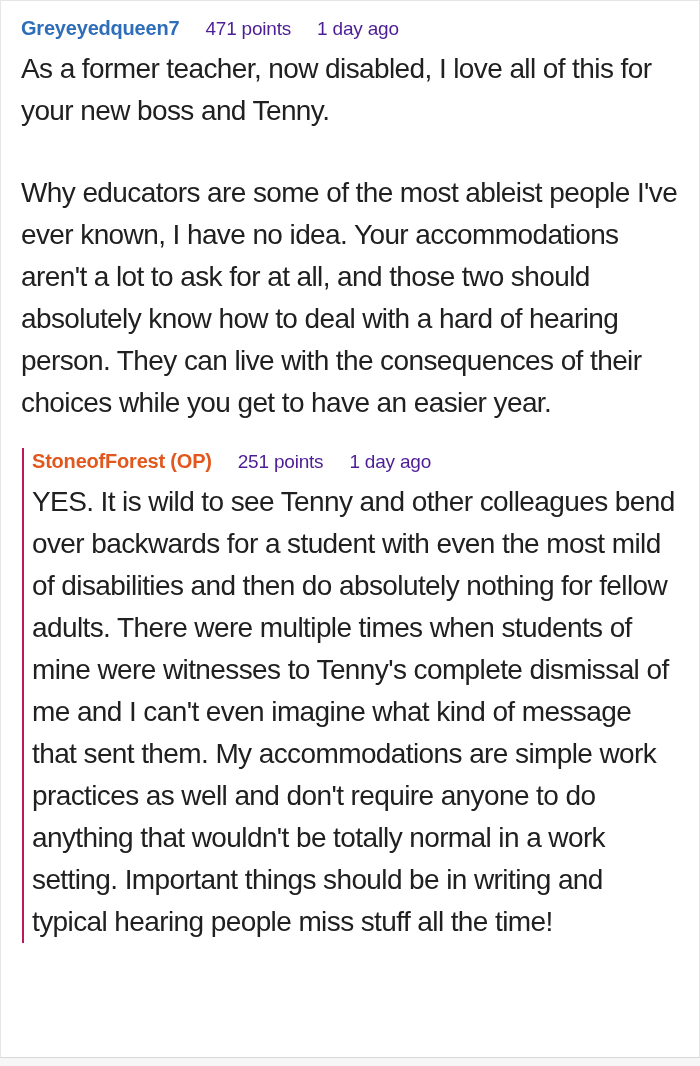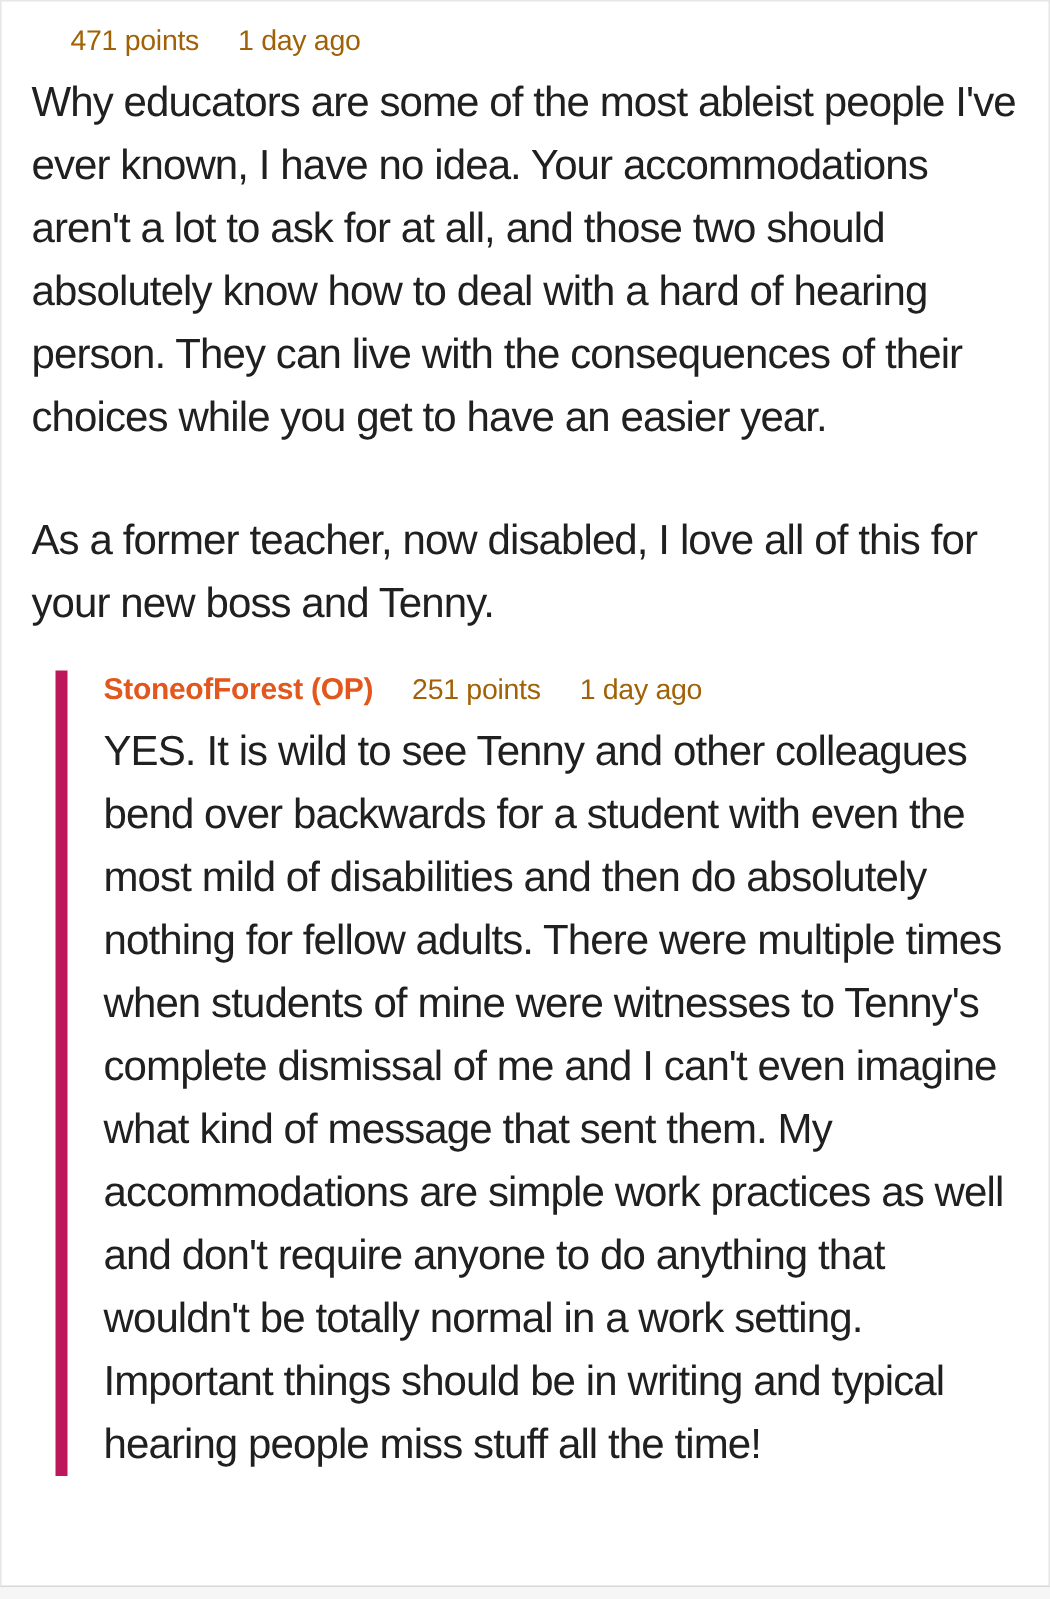--- a/index.html
+++ b/index.html
@@ -28,59 +28,60 @@
   }
   .author {
     font-weight: bold;
     font-size: 20px;
     letter-spacing: -0.2px;
     cursor: pointer;
   }
   .author.op-author { }
   .meta {
     font-size: 19px;
-    color: #a16207;
+    color: #4c1d95;
     margin-left: 26px;
     letter-spacing: -0.2px;
   }
   .body-para {
     font-size: 28px;
     line-height: 42px;
     color: #202020;
     letter-spacing: -0.6px;
     font-stretch: condensed;
     margin: 6px 0 0 0;
   }
   .body-para + .body-para {
     margin-top: 40px;
   }
   .reply {
     margin-top: 24px;
-    margin-left: 16px;
-    border-left: 8px solid #be185d;
-    padding-left: 24px;
+    margin-left: 1px;
+    border-left: 2px solid #be185d;
+    padding-left: 8px;
   }
   .bottom-strip {
     width: 700px;
     height: 8px;
     background: #f6f6f6;
   }
 </style>
 </head>
 <body>
 
 <div class="card">
 
   <div class="comment">
     <div class="comment-header">
+      <span class="author" style="color:#2e6db8">Greyeyedqueen7</span>
       <span class="meta">471 points</span>
       <span class="meta">1 day ago</span>
     </div>
+    <p class="body-para">As a former teacher, now disabled, I love all of this for your new boss and Tenny.</p>
     <p class="body-para">Why educators are some of the most ableist people I've ever known, I have no idea. Your accommodations aren't a lot to ask for at all, and those two should absolutely know how to deal with a hard of hearing person. They can live with the consequences of their choices while you get to have an easier year.</p>
-    <p class="body-para">As a former teacher, now disabled, I love all of this for your new boss and Tenny.</p>
 
     <div class="reply">
       <div class="comment-header">
         <span class="author op-author" style="color:#e2571d">StoneofForest (OP)</span>
         <span class="meta">251 points</span>
         <span class="meta">1 day ago</span>
       </div>
       <p class="body-para">YES. It is wild to see Tenny and other colleagues bend over backwards for a student with even the most mild of disabilities and then do absolutely nothing for fellow adults. There were multiple times when students of mine were witnesses to Tenny's complete dismissal of me and I can't even imagine what kind of message that sent them. My accommodations are simple work practices as well and don't require anyone to do anything that wouldn't be totally normal in a work setting. Important things should be in writing and typical hearing people miss stuff all the time!</p>
     </div>
   </div>

